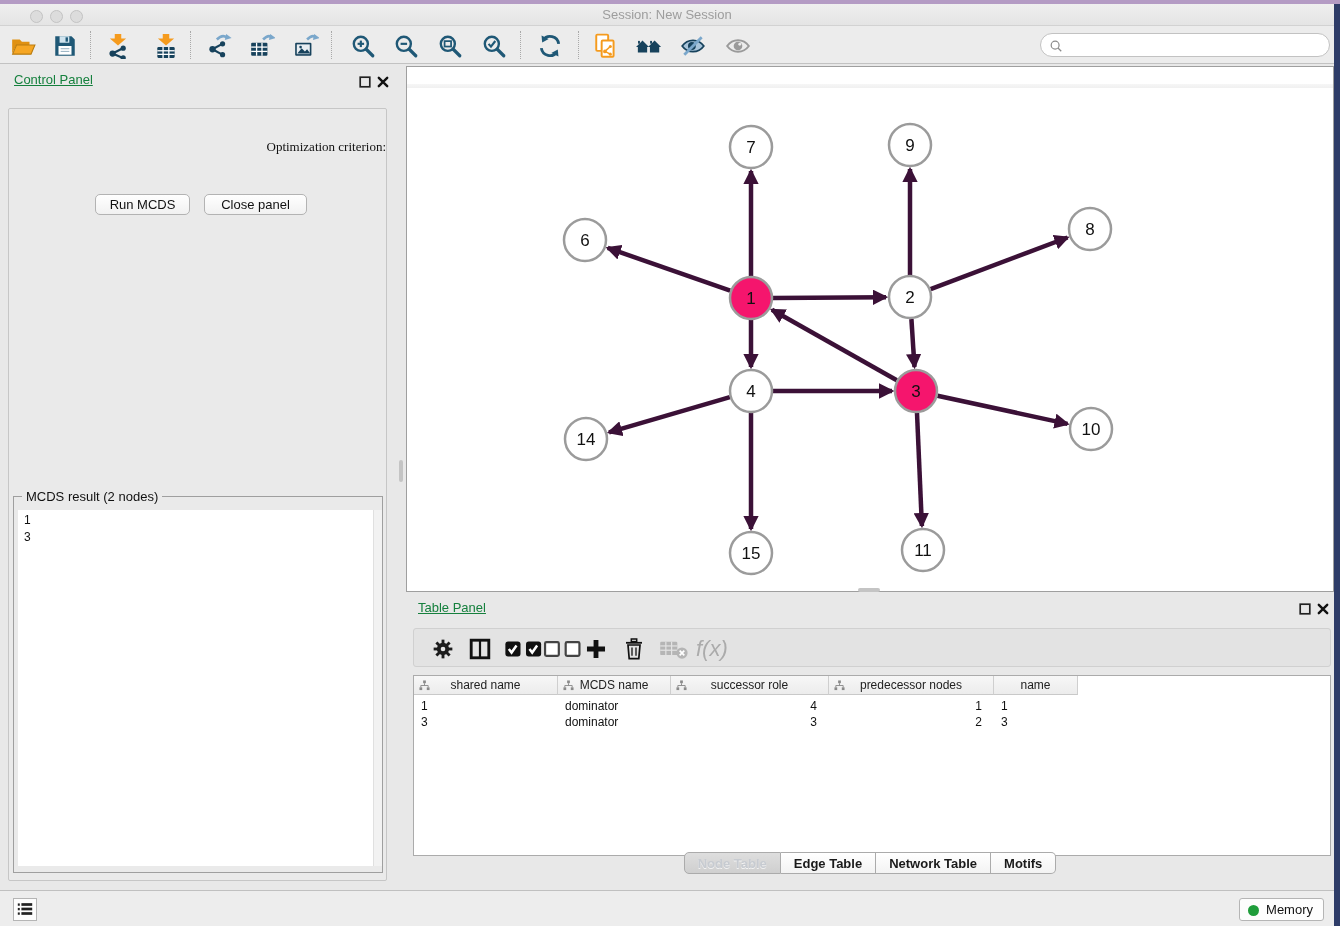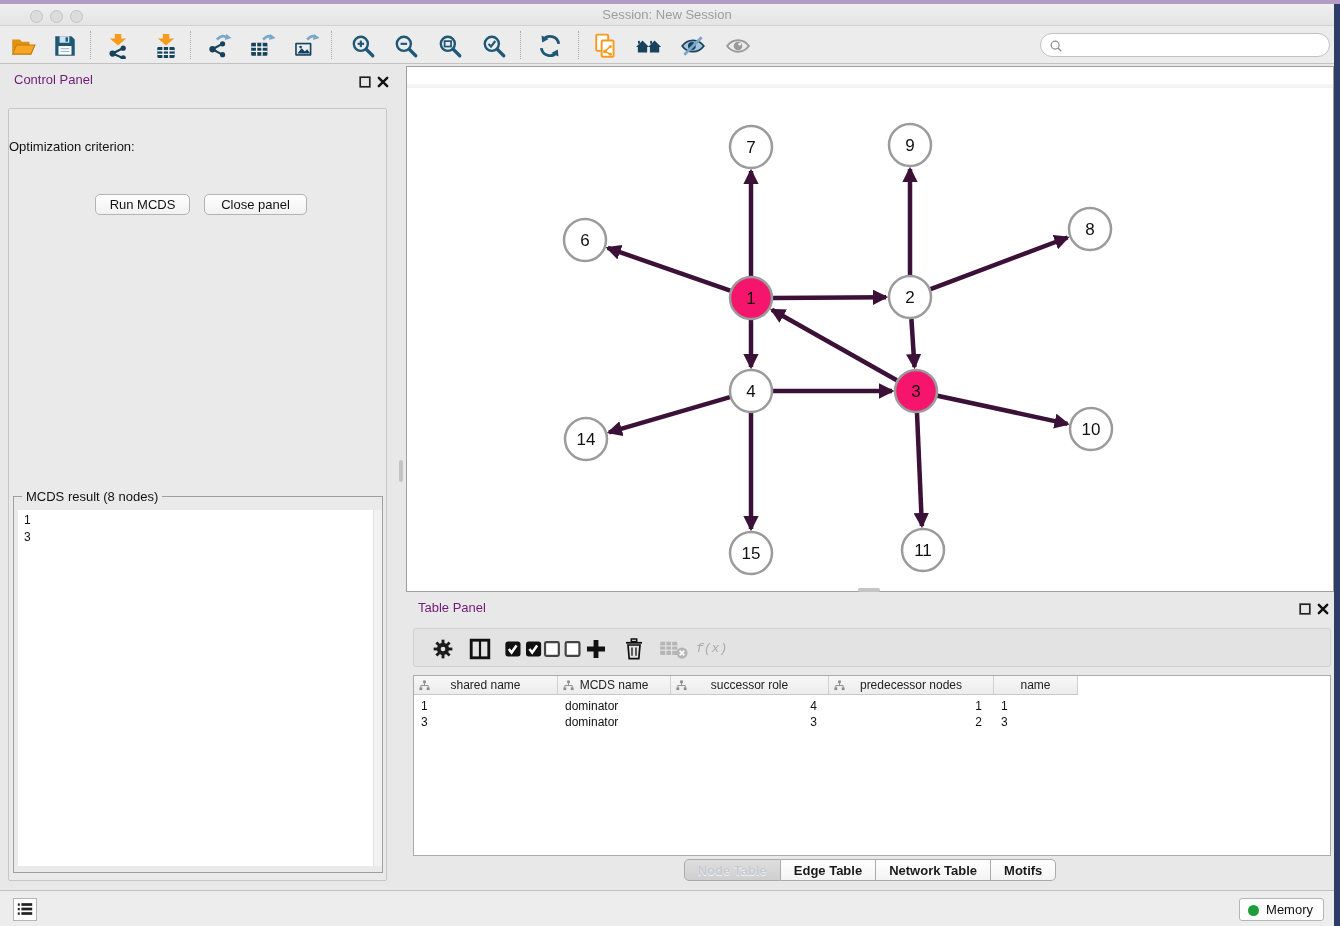--- a/index.html
+++ b/index.html
@@ -21,34 +21,34 @@
     border-bottom:1px solid #c2c2c2; }
   .tb-icon { position:absolute; top:7px; width:26px; height:26px; cursor:default; }
   .tb-icon svg { width:100%; height:100%; }
   .tb-sep { position:absolute; top:5px; height:28px; border-left:1px dotted #a9a9a9; }
   #search-box { position:absolute; left:1040px; top:7px; width:290px; height:24px; background:#fff;
     border:1px solid #c2c2c2; border-radius:12px; }
   #search-box svg { position:absolute; left:8px; top:5px; width:14px; height:14px; }
 
   
   #control-panel { left:0; top:64px; width:399px; height:826px; background:#e8e8e8; }
-  .panel-title { font-size:13px; color:#701a75; }
+  .panel-title { font-size:13px; color:#15803d;text-decoration:underline; }
   .panel-ctrl { position:absolute; width:12px; height:12px; }
   .panel-ctrl svg { width:100%; height:100%; }
 
   .seg-tabs { display:flex; justify-content:center; position:absolute; width:100%; z-index:2; }
   .seg-tab { height:22px; line-height:21px; padding:0 13px; font-size:13px; font-weight:bold; color:#1a1a1a;
     background:linear-gradient(#ffffff,#f3f3f3); border:1px solid #ababab; border-left-width:0; }
   .seg-tab:first-child { border-left-width:1px; border-radius:5px 0 0 5px; }
   .seg-tab:last-child { border-radius:0 5px 5px 0; }
   .seg-tab.active { background:linear-gradient(#dedede,#cfcfcf); color:#c7cbd1; text-shadow:0 1px 0 #f2f2f2; }
 
   #cp-content { position:absolute; left:8px; top:44px; width:379px; height:773px;
     background:#eaeaea; border:1px solid #c6c6c6; border-radius:2px; }
-  #opt-label { position:absolute; left:0; top:30px; width:100%; text-align:left; font-size:13px; color:#111; }
+  #opt-label { position:absolute; left:0; top:30px; width:100%; text-align:right; font-size:13px; color:#111;font-family:Liberation Serif, serif; }
   #opt-select { position:absolute; left:36px; top:52px; width:310px; height:21px; background:#fff;
     border:1px solid #b3b3b3; border-radius:4px; font-size:13px; color:#111; line-height:19px; padding-left:10px; }
   #opt-select svg { position:absolute; right:6px; top:3px; width:9px; height:14px; }
   .aq-btn { position:absolute; height:21px; background:linear-gradient(#ffffff,#f1f1f1);
     border:1px solid #b3b3b3; border-radius:5px; font-size:13px; color:#111; text-align:center; line-height:19px; }
 
   #mcds-fieldset { position:absolute; left:4px; top:387px; width:370px; height:377px; border:1px solid #9f9f9f; }
   #mcds-legend { position:absolute; left:8px; top:-8px; background:#eaeaea; padding:0 4px; font-size:13px; color:#111; }
   #mcds-text-wrap { position:absolute; left:4px; top:13px; width:364px; height:356px; background:#fff; }
   #mcds-result { position:absolute; left:6px; top:2px; font-size:12px; line-height:17px; color:#111; white-space:pre; }
@@ -67,35 +67,35 @@
   #graph-svg text { font-family:"Liberation Sans", sans-serif; }
   .sb-nub-v { position:absolute; left:399px; top:460px; width:4px; height:22px; background:#c4c4c4; border-radius:2px; }
   .sb-nub-h { position:absolute; left:858px; top:588px; width:22px; height:4px; background:#c4c4c4; border-radius:2px; }
 
   
   #table-panel { left:406px; top:597px; width:928px; height:293px; background:#e8e8e8; }
   #tp-toolbar { position:absolute; left:7px; top:31px; width:918px; height:39px;
     background:#e3e3e3; border:1px solid #d0d0d0; border-radius:3px; }
   .tp-icon { position:absolute; top:9px; height:22px; }
   .tp-icon svg { height:100%; }
-  #fx-label { font-family:Liberation Mono, monospace; font-style:italic; font-size:13px; color:#ababab; line-height:22px; }
+  #fx-label { font-family:Liberation Sans, sans-serif; font-style:italic; font-size:22px; color:#ababab; line-height:22px; }
 
   #table-box { position:absolute; left:7px; top:78px; width:918px; height:181px; background:#fff; border:1px solid #ababab; }
   #table-header { position:absolute; left:0; top:0; height:19px; display:flex; }
   .th { position:relative; height:19px; background:linear-gradient(#f7f7f7,#ececec);
     border-right:1px solid #cfcfcf; border-bottom:1px solid #c9c9c9; font-size:12px; color:#222;
     text-align:center; line-height:18px; }
   .th .tree-ic { position:absolute; left:5px; top:4px; width:11px; height:11px; }
   #table-body { position:absolute; left:0; top:22px; width:100%; }
   .tr { display:flex; height:16px; }
   .td { font-size:12px; color:#111; line-height:16px; overflow:hidden; }
   .td.left { text-align:left; padding-left:7px; }
   .td.right { text-align:right; padding-right:12px; }
 
-  #tp-tabs { bottom:9px; }
+  #tp-tabs { bottom:16px; }
   .seg-tabs.bottom { top:auto; }
 
   
   #status-bar { left:0; top:890px; width:1334px; height:36px; background:#ededed; border-top:1px solid #c0c0c0; }
   #list-btn { position:absolute; left:13px; top:7px; width:24px; height:23px; background:#fdfdfd;
     border:1px solid #b5b5b5; }
   #list-btn svg { width:18px; height:18px; margin:1px 2px; }
   #memory-btn { position:absolute; right:10px; top:7px; height:23px; padding:0 10px 1px 26px;
     background:#fdfdfd; border:1px solid #b5b5b5; border-radius:3px; font-size:13px; color:#111; line-height:21px; }
   #memory-dot { position:absolute; left:8px; top:6px; width:11px; height:11px; border-radius:50%; background:#1f9d3a; }
@@ -282,21 +282,21 @@
   <span class="panel-ctrl" style="left:377px; top:10px">
     <svg viewBox="0 0 10 10">
         <path d="M1.5 1.5l7 7m0-7l-7 7" stroke="#111" stroke-width="2" stroke-linecap="round"></path>
       </svg>
   </span>
   <div id="cp-content">
     <div id="opt-label">Optimization criterion:</div>
     <div class="aq-btn" style="left:86px; top:85px; width:95px">Run MCDS</div>
     <div class="aq-btn" style="left:195px; top:85px; width:103px">Close panel</div>
     <div id="mcds-fieldset">
-      <span id="mcds-legend">MCDS result (8 nodes)</span>
+      <span id="mcds-legend">MCDS result (2 nodes)</span>
       <div id="mcds-text-wrap">
         <div id="mcds-result">1
 3</div>
         <div id="mcds-scroll"></div>
       </div>
     </div>
   </div>
 </div>
 
 <div id="network-window" class="abs">

